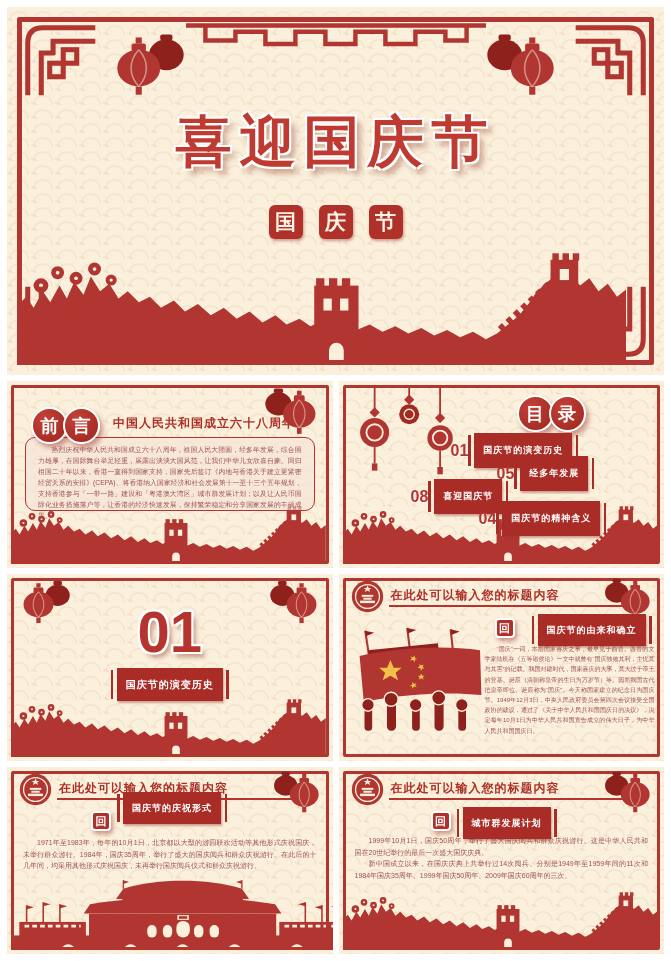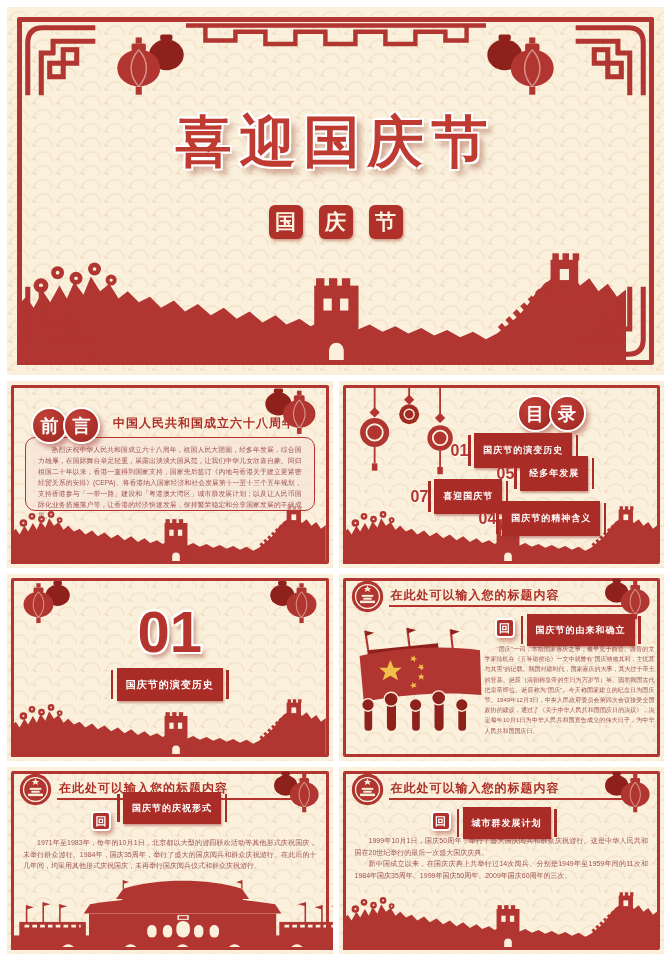--- a/index.html
+++ b/index.html
@@ -289,21 +289,21 @@
       </div>
       <div class="toc-item" style="left:112px;top:52px">
         <span class="toc-num">01</span>
         <span class="banner">国庆节的演变历史</span>
       </div>
       <div class="toc-item" style="left:158px;top:75px">
         <span class="toc-num">05</span>
         <span class="banner">经多年发展</span>
       </div>
       <div class="toc-item" style="left:72px;top:98px">
-        <span class="toc-num">07</span>
+        <span class="toc-num">08</span>
         <span class="banner">喜迎国庆节</span>
       </div>
       <div class="toc-item" style="left:140px;top:120px">
         <span class="toc-num">04</span>
         <span class="banner">国庆节的精神含义</span>
       </div>
     </div>
   </div>
 
   <div class="row">
@@ -332,21 +332,21 @@
         </svg>
       <svg class="emblem-wrap" viewBox="0 0 40 40">
           <use href="#emblem"></use>
         </svg>
       <div class="hdr-title heading-red">在此处可以输入您的标题内容</div>
       <div class="hdr-line"></div>
       <svg class="abs" style="left:8px;top:52px;width:140px;height:106px;z-index:4" viewBox="0 0 200 150">
           <use href="#flagscene"></use>
         </svg>
       <div class="iconbox" style="left:156px;top:44px">回</div>
-      <span class="banner abs" style="left:188px;top:45px;z-index:5">国庆节的由来和确立</span>
+      <span class="banner abs" style="left:199px;top:45px;z-index:5">国庆节的由来和确立</span>
       <div class="body-text" style="left:146px;top:70px;width:170px;font-size:6px;line-height:1.7">
         <p>“国庆”一词，本指国家喜庆之事，最早见于西晋。西晋的文学家陆机在《五等诸侯论》一文中就曾有“国庆独飨其利，主忧莫与其害”的记载。我国封建时代，国家喜庆的大事，莫大过于帝王的登基、诞辰（清朝称皇帝的生日为万岁节）等。因而我国古代把皇帝即位、诞辰称为“国庆”。今天称国家建立的纪念日为国庆节。1949年12月3日，中央人民政府委员会第四次会议接受全国政协的建议，通过了《关于中华人民共和国国庆日的决议》，决定每年10月1日为中华人民共和国宣告成立的伟大日子，为中华人民共和国国庆日。</p>
       </div>
     </div>
   </div>
 
   <div class="row">
 
     <div class="slide">
       <svg class="tam" viewBox="0 0 660 150" preserveAspectRatio="none">

